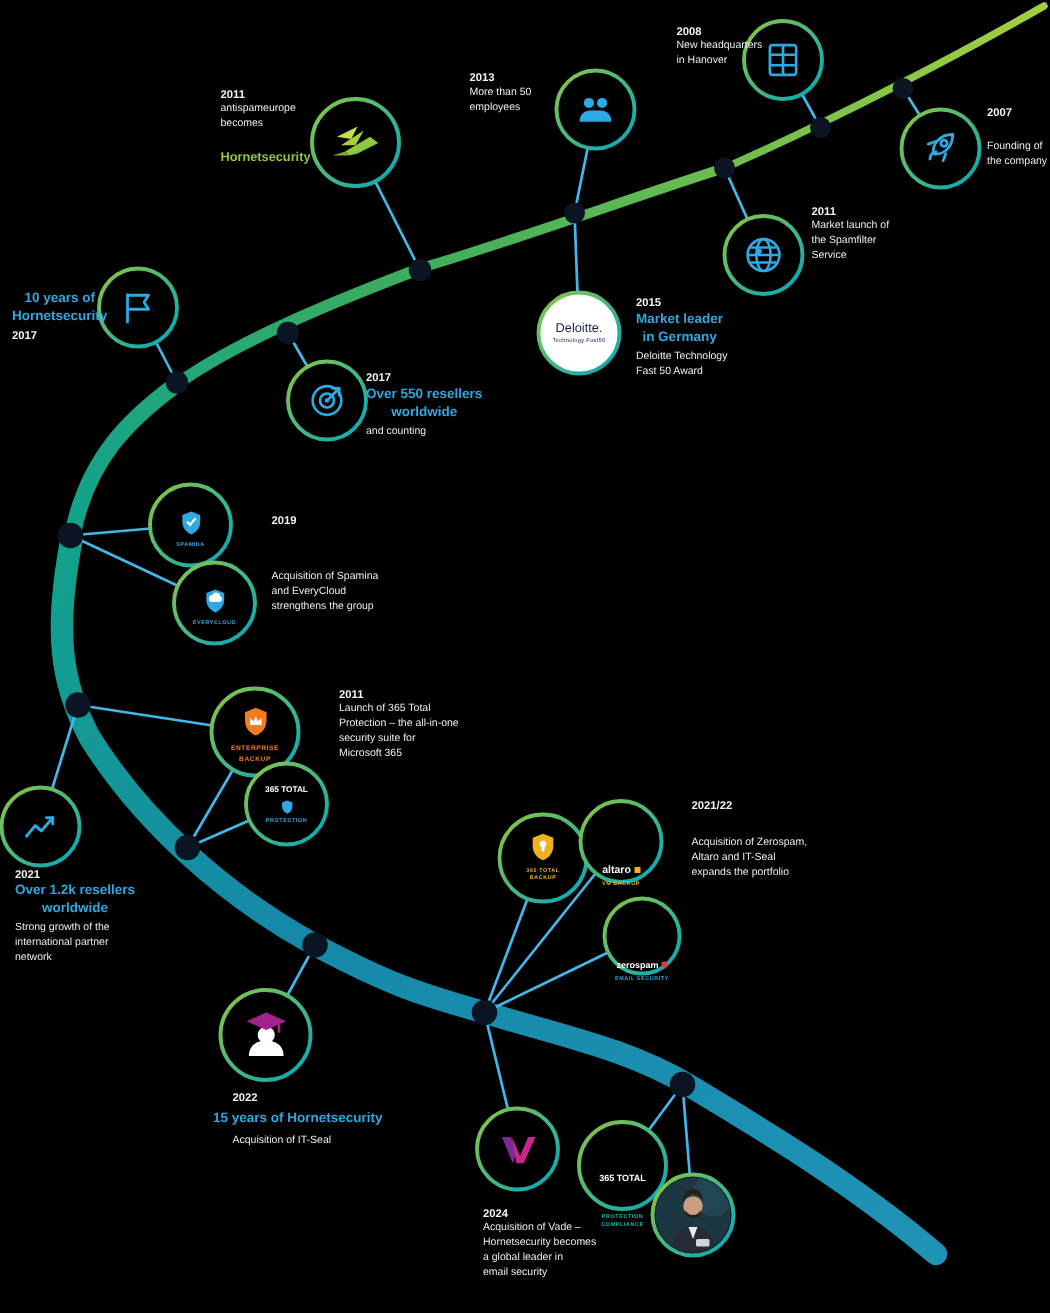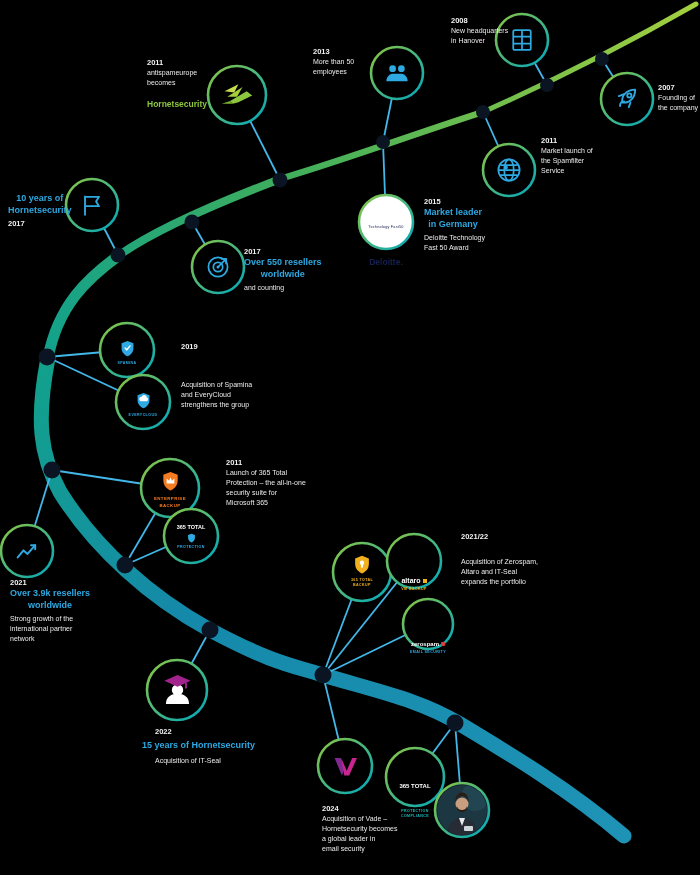--- a/index.html
+++ b/index.html
@@ -11,21 +11,21 @@
   .wht{color:#fff;font-size:7px;line-height:1.45;opacity:.92;}
   .lbl{color:#2EA7E0;font-size:9px;font-weight:bold;line-height:1.3;text-align:center;}
   .brand{color:#8DC63F;font-size:8.5px;font-weight:bold;}
   .ctr{text-align:center;}
   .icon{position:absolute;}
   .logo-tiny{font-size:3.6px;font-weight:bold;letter-spacing:.4px;line-height:1.4;}
   .blue{color:#2EA7E2;} .orange{color:#F47B20;} .gold{color:#F2B01E;} .teal{color:#18B8B4;}
   .wsm{color:#fff;font-weight:bold;font-size:6px;line-height:1.3;}
   .sq{display:inline-block;width:4px;height:4px;background:#F2B01E;margin-left:2px;}
   .dot-red{display:inline-block;width:4px;height:4px;background:#E03A3a;border-radius:1px;margin-left:2px;}
-  .deloitte-name{color:#172052;font-size:8.5px;font-weight:bold;line-height:1.2;margin-top:44px;}
+  .deloitte-name{color:#172052;font-size:8.5px;font-weight:normal;line-height:1.2;}
   .deloitte-sub{color:#172052;font-size:3.8px;letter-spacing:.2px;}
 </style>
 </head>
 <body>
 
 <div id="stage">
 
   <svg class="underlay" width="700" height="875" viewBox="0 0 700 875">
     <defs>
       <linearGradient id="gradTop" gradientUnits="userSpaceOnUse" x1="696" y1="4" x2="48" y2="358">
@@ -237,21 +237,21 @@
     <span class="wsm" style="font-size:6px">zerospam</span><span class="dot-red"></span>
     <div class="logo-tiny blue">EMAIL SECURITY</div>
   </div>
 
   <div class="abs ctr" style="left:393px;top:765px;width:44px">
     <div class="wsm" style="font-size:6px">365 TOTAL</div>
     <div class="logo-tiny teal">PROTECTION
 COMPLIANCE</div>
   </div>
 
-  <div class="abs yr" style="left:658px;top:83px">2007</div>
+  <div class="abs yr" style="left:658px;top:70px">2007</div>
   <div class="abs wht" style="left:658px;top:93px">Founding of
 the company</div>
 
   <div class="abs yr" style="left:451px;top:16px">2008</div>
   <div class="abs wht" style="left:451px;top:26px">New headquarters
 in Hanover</div>
 
   <div class="abs yr" style="left:541px;top:136px">2011</div>
   <div class="abs wht" style="left:541px;top:146px">Market launch of
 the Spamfilter
@@ -286,21 +286,21 @@
 and EveryCloud
 strengthens the group</div>
 
   <div class="abs yr" style="left:226px;top:458px">2011</div>
   <div class="abs wht" style="left:226px;top:468px">Launch of 365 Total
 Protection – the all-in-one
 security suite for
 Microsoft 365</div>
 
   <div class="abs yr" style="left:10px;top:578px">2021</div>
-  <div class="abs lbl" style="left:10px;top:588px">Over 3.9k resellers
+  <div class="abs lbl" style="left:10px;top:588px">Over 1.2k resellers
 worldwide</div>
   <div class="abs wht" style="left:10px;top:614px">Strong growth of the
 international partner
 network</div>
 
   <div class="abs yr" style="left:461px;top:532px">2021/22</div>
   <div class="abs wht" style="left:461px;top:557px">Acquisition of Zerospam,
 Altaro and IT-Seal
 expands the portfolio</div>
 

